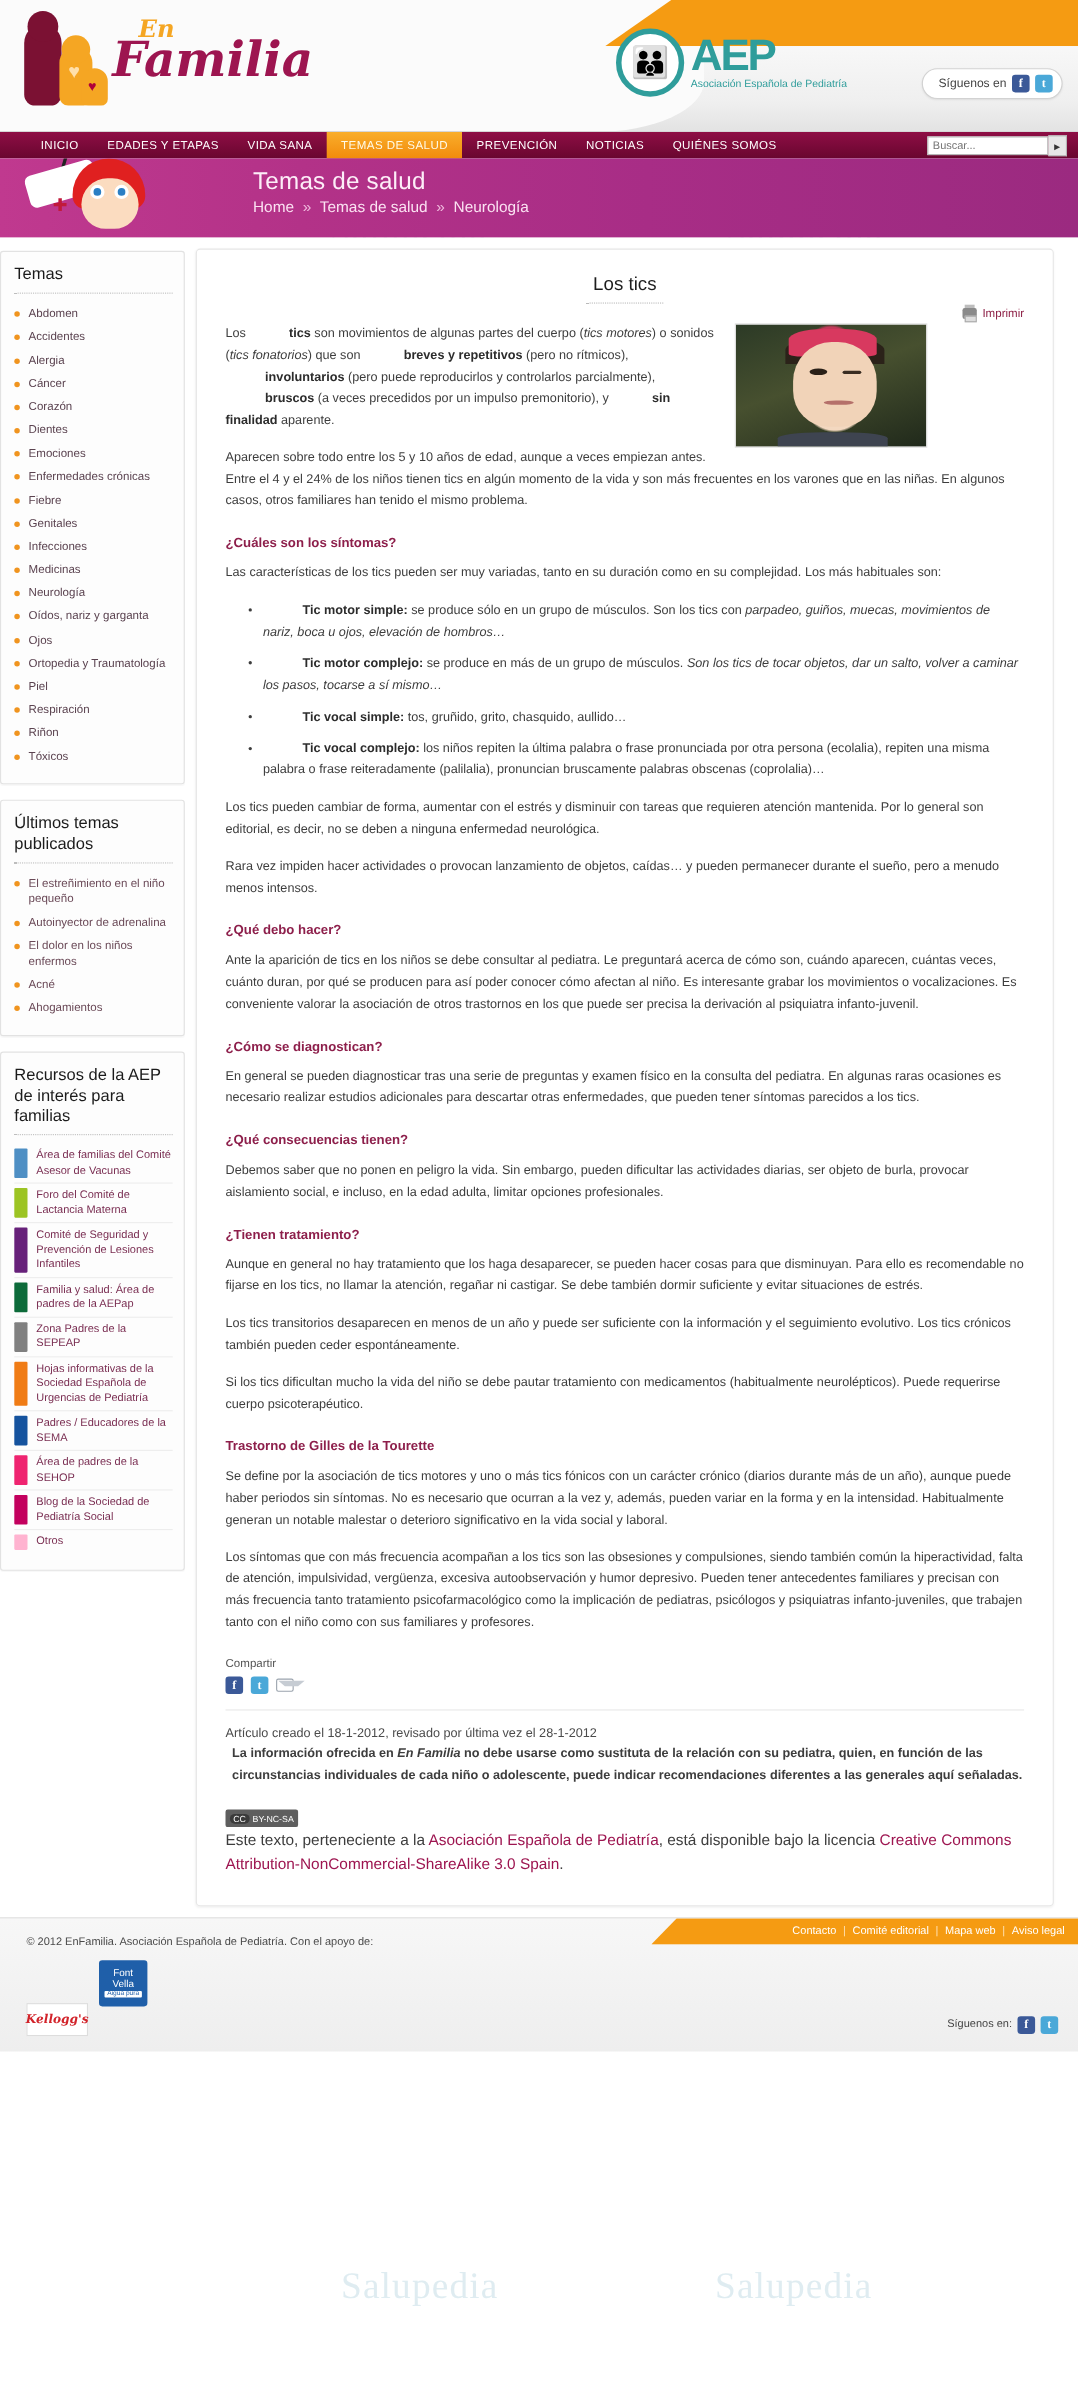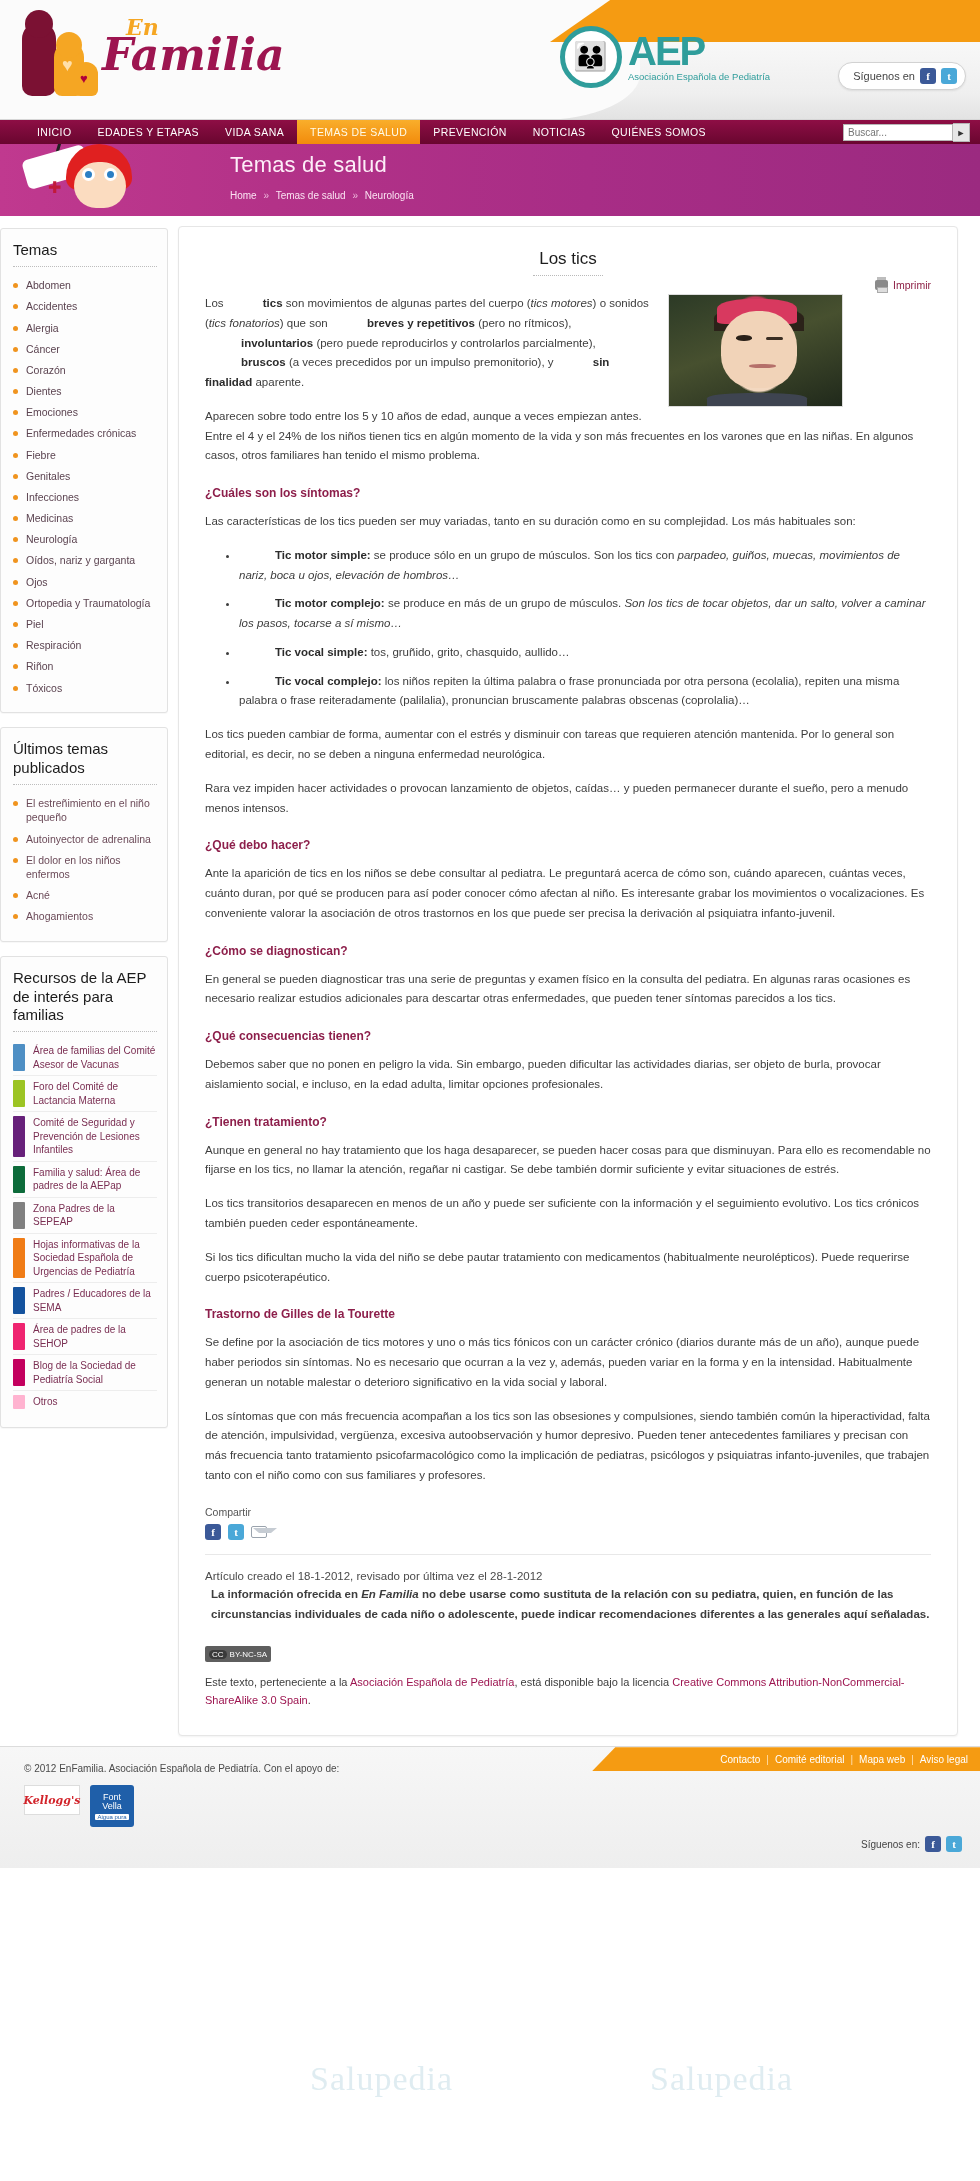--- a/index.html
+++ b/index.html
@@ -182,21 +182,21 @@
   }
   .kid-stick{
     position:absolute;left:30px;top:0;width:3px;height:36px;background:#222;
     transform:rotate(16deg);
   }
   .hero-titles { position:absolute; left:230px; top:8px; }
   .hero-title {
     color:#fdeef8; font-size:22px; font-weight:normal;
     font-family:"Liberation Sans", sans-serif; letter-spacing:.2px;
   }
-  .breadcrumb { margin-top:12px; font-size:10px; color:#f3cfe6; }
+  .breadcrumb { margin-top:2px; font-size:14px; color:#f3cfe6; }
   .breadcrumb span { color:#fbe2f2; }
   .breadcrumb .sep { margin:0 4px; color:#efb9dd; }
 
   
   .wrap { position:relative; display:flex; padding:0 0 0 0; background:#ffffff; }
   .sidebar { width:168px; margin-left:0; padding-top:12px; }
 
   .panel {
     background:#fdfdfd; border:1px solid #e2e2e2; border-radius:3px;
     margin-bottom:14px; padding:12px 10px 14px 12px;
@@ -312,21 +312,21 @@
   }
   .disclaimer i { font-weight:bold; }
   .cc-row { margin-top:18px; }
   .cc-badge {
     display:inline-flex; align-items:center; height:16px;
     background:#5e5e5e; color:#fff; border-radius:2px;
     font-size:8px; padding:0 4px; gap:3px;
   }
   .cc-badge .c1 { background:#3a3a3a; padding:0 3px; border-radius:8px; }
   .license-text {
-    margin-top:12px; font-size:11px; line-height:1.6; color:#3d3d3d;
+    margin-top:0; font-size:14px; line-height:1.6; color:#3d3d3d;
   }
   .license-text a { color:#9d1550; text-decoration:none; }
 
   
   .footer {
     position:relative; margin-top:10px;
     border-top:1px solid #dcdcdc;
     background: linear-gradient(#f7f7f7,#eeeeee);
     height:122px;
   }
@@ -339,21 +339,21 @@
   .footer-orange a { color:#fff; font-size:10px; text-decoration:none; }
   .foot-sep { color:#ffe0b0; font-size:10px; }
   .footer-copy {
     position:absolute; left:24px; top:16px; font-size:10px; color:#4a4a4a;
   }
   .sponsors { position:absolute; left:24px; top:38px; display:flex; gap:10px; align-items:flex-start;}
   .sp-kellogg {
     width:56px;height:30px;background:#fff;border:1px solid #ddd;
     display:flex;align-items:center;justify-content:center;
     color:#d2232a; font-family:"DejaVu Serif", serif; font-style:italic;
-    font-weight:bold; font-size:11px;
+    font-weight:bold; font-size:11px;margin-top:39px;
   }
   .sp-font {
     width:44px;height:42px;background:#1f5fa9;color:#fff;border-radius:3px;
     display:flex;flex-direction:column;align-items:center;justify-content:center;
     font-size:9px;line-height:1.05;text-align:center;padding:2px;
   }
   .sp-font .b { background:#fff;color:#1f5fa9;font-size:6px;padding:0 2px;margin-top:2px;border-radius:1px;}
   .footer-follow {
     position:absolute; right:18px; bottom:16px;
     display:flex; align-items:center; gap:5px; font-size:10px; color:#444;

